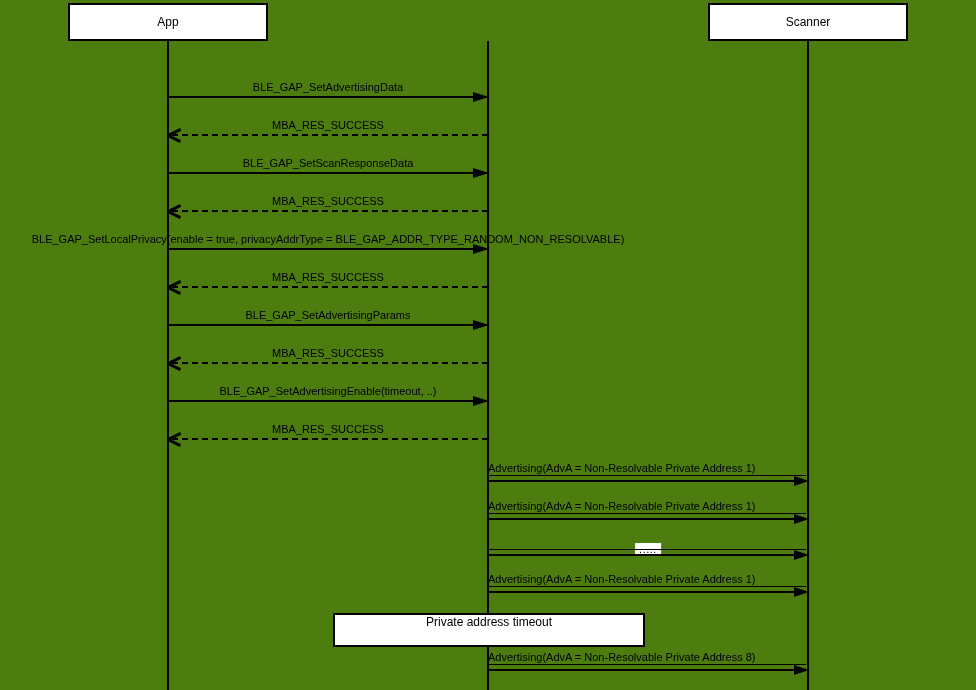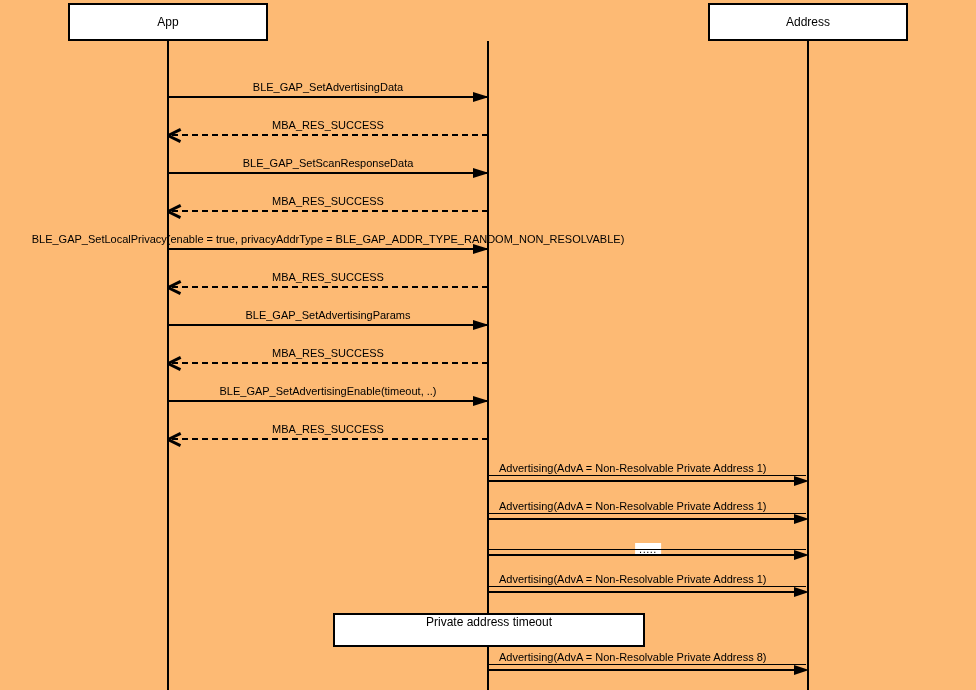--- a/index.html
+++ b/index.html
@@ -1,21 +1,21 @@
 <!DOCTYPE html>
 <html><head>
 <meta charset="utf-8">
 <style>
   * { margin: 0; padding: 0; box-sizing: border-box; }
   html, body { background: #ffffff; }
   .stage {
     position: relative;
     width: 976px;
     height: 690px;
-    background: #fdba74;
+    background: #4d7c0f;
     font-family: "Liberation Sans", sans-serif;
     overflow: hidden;
     color: #000;
   }
   
   .actor {
     position: absolute;
     top: 3px;
     width: 200px;
     height: 38px;
@@ -82,21 +82,21 @@
     border-top: 2.5px solid #000;
   }
   .msg.adv .head-solid {
     position: absolute; right: -1px; top: 1px;
     width: 0; height: 0;
     border-top: 5px solid transparent;
     border-bottom: 5px solid transparent;
     border-left: 15px solid #000;
   }
   .msg.adv .label {
-    left: 11px;
+    left: 0;
     transform: none;
     bottom: 0px;
   }
   .msg.adv.dots .label {
     left: 50%;
     transform: translateX(-50%);
     bottom: -7px;
     background: #fff;
     padding: 0 4px;
     letter-spacing: 0.5px;
@@ -116,21 +116,21 @@
 </style>
 </head>
 <body>
 
 <div class="stage">
 
   <div class="actor" style="left:68px">
       <span>App</span>
     </div>
   <div class="actor" style="left:708px">
-      <span>Address</span>
+      <span>Scanner</span>
     </div>
 
   <div class="lifeline" style="left:167px"></div>
   <div class="lifeline" style="left:487px"></div>
   <div class="lifeline" style="left:807px"></div>
 
   <div class="msg call" style="left:168px;top:97px;width:320px">
     <div class="label">BLE_GAP_SetAdvertisingData</div>
     <div class="line"></div>
     <div class="head-solid"></div>

